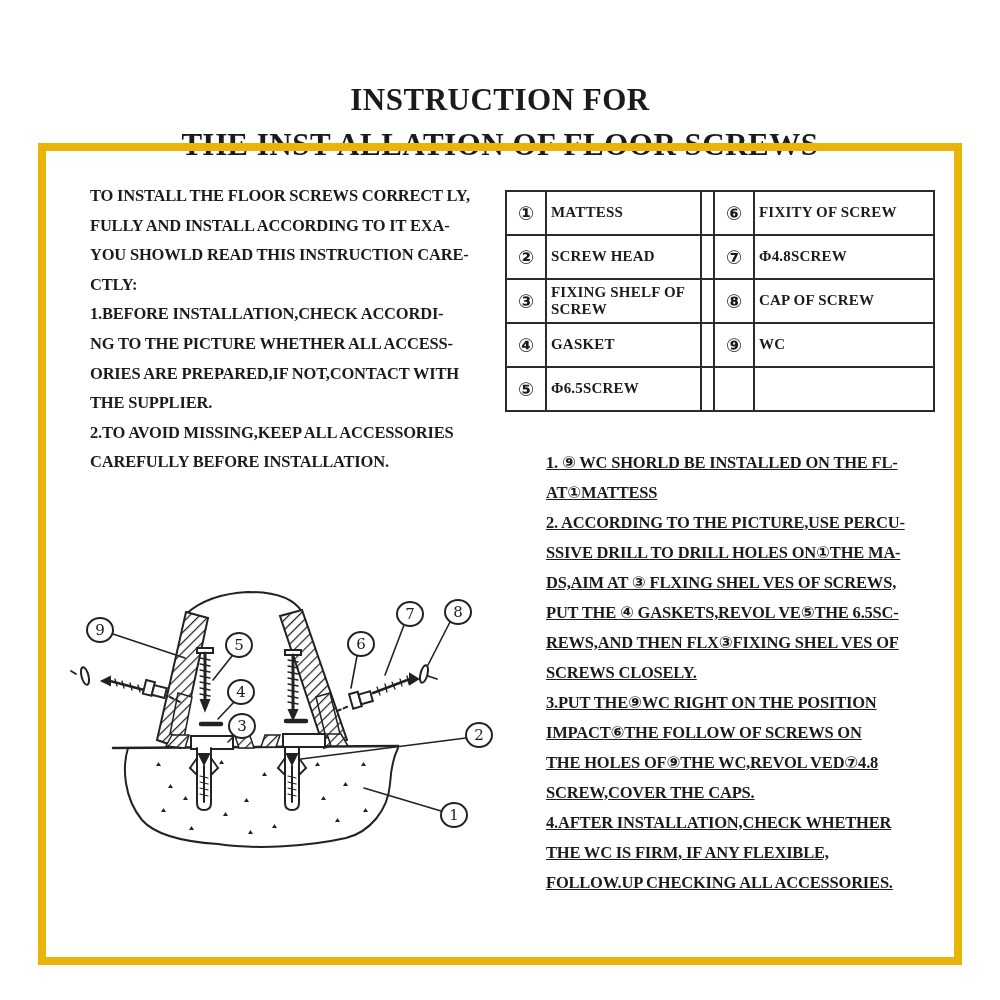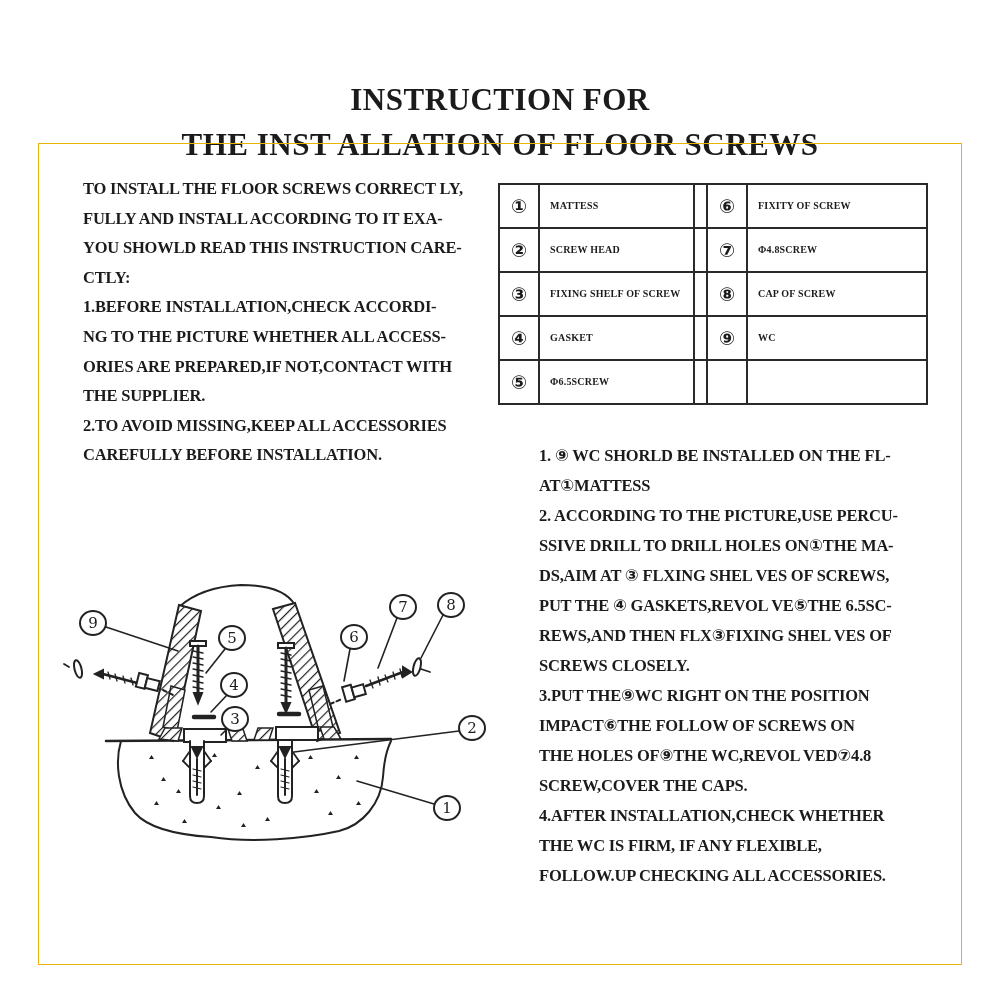--- a/index.html
+++ b/index.html
@@ -8,36 +8,36 @@
     font-family:"Liberation Serif","DejaVu Serif","DejaVu Sans",serif;
     color:#1b1b1b;
   }
   .page{position:absolute;inset:0;}
   .title{
     position:absolute;top:40px;left:0;width:1000px;text-align:center;
     font-weight:bold;font-size:31px;line-height:45px;letter-spacing:0.5px;margin-top:37px;
   }
   .box{
     position:absolute;left:38px;top:143px;width:924px;height:822px;
-    border:1px solid #eab308;box-sizing:border-box;
+    border:8px solid #eab308;box-sizing:border-box;
   }
   .textblock{position:absolute;font-weight:bold;font-size:16.5px;letter-spacing:-0.2px;}
   .textblock .tline{white-space:nowrap;}
   .intro{left:44px;top:30px;width:410px;line-height:29.6px;}
-  .steps{left:500px;top:297px;width:420px;line-height:30px;}
+  .steps{left:500px;top:297px;width:420px;line-height:30px;text-decoration:underline;}
   table.parts{
     position:absolute;left:459px;top:39px;width:428px;
     border-collapse:collapse;table-layout:fixed;
   }
   table.parts td{
     border:2px solid #2a2a2a;height:44px;box-sizing:border-box;
     font-weight:bold;vertical-align:middle;
   }
   td.cnum{width:40px;text-align:center;font-size:19px;font-family:"DejaVu Sans",sans-serif;font-weight:bold;}
-  td.cname{font-size:10px;padding-left:10px;line-height:1.15;letter-spacing:0.2px;}
+  td.cname{font-size:15px;padding-left:4px;line-height:1.15;letter-spacing:0.2px;}
   td.c1{width:155px;}
   td.csp{width:13px;}
   td.c2{width:180px;}
   .diagram{position:absolute;left:12px;top:437px;}
   .diagram text{font-family:"DejaVu Serif","Liberation Serif",serif;font-size:15px;}
 </style>
 </head>
 <body>
 
 <div class="page">

